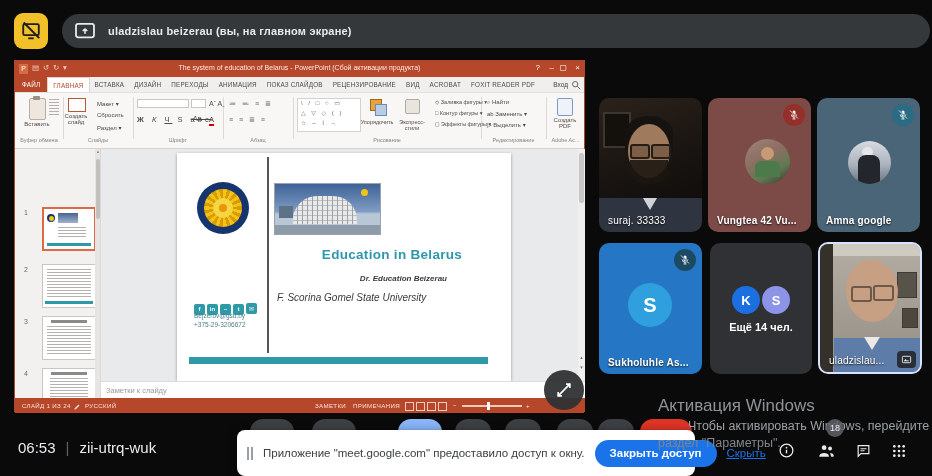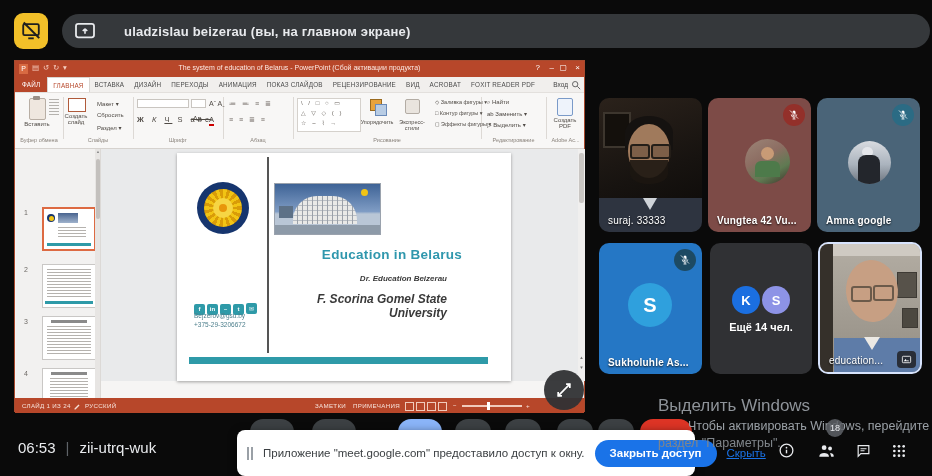--- a/index.html
+++ b/index.html
@@ -4,21 +4,21 @@
 <style>
   html,body{margin:0;padding:0;background:#000;}
   #stage{position:relative;width:932px;height:476px;background:#0a0a0a;overflow:hidden;
          font-family:"Liberation Sans","DejaVu Sans",sans-serif;}
   .abs{position:absolute;}
   
   .share-ind{left:14px;top:13px;width:34px;height:36px;border-radius:9px;background:#f2c029;
              display:flex;align-items:center;justify-content:center;z-index:4;}
   .top-chip{left:62px;top:14px;width:868px;height:34px;border-radius:17px;background:#35383b;
             display:flex;align-items:center;z-index:4;}
-  .top-chip .lbl{color:#e8eaed;font-size:13px;font-weight:bold;letter-spacing:.2px;margin-left:28px;}
+  .top-chip .lbl{color:#e8eaed;font-size:11px;font-weight:bold;letter-spacing:.2px;margin-left:12px;}
   .stop-btn{position:absolute;right:8px;top:4px;height:26px;padding:0 16px;border-radius:13px;
             background:#a8c7fa;color:#0b3d91;font-size:12.5px;font-weight:bold;line-height:26px;}
   
   .tile{position:absolute;border-radius:10px;overflow:hidden;z-index:2;}
   .tname{position:absolute;left:9px;bottom:6px;color:#fff;font-size:10px;letter-spacing:.2px;
          text-shadow:0 1px 2px rgba(0,0,0,.85);white-space:nowrap;}
   .badge{position:absolute;top:6px;right:6px;width:22px;height:22px;border-radius:50%;
          display:flex;align-items:center;justify-content:center;}
   .avatar{position:absolute;border-radius:50%;overflow:hidden;}
   .init{display:flex;align-items:center;justify-content:center;color:#fff;font-weight:bold;}
@@ -235,35 +235,38 @@
 
         <div class="abs" style="left:97px;top:30px;width:105px;height:50px;border:1px solid #9aa2ad;background:linear-gradient(#3e6396 0%,#7f9cc4 55%,#b9c6d6 60%);">
           <div class="abs" style="left:86px;top:5px;width:7px;height:7px;border-radius:50%;background:#f2c414;"></div>
           <div class="abs" style="left:18px;top:12px;width:64px;height:28px;background:#e9e9e7;border-radius:24px 24px 0 0;
                 background-image:repeating-linear-gradient(90deg,transparent 0 4px,#9aa0a8 4px 5px),repeating-linear-gradient(180deg,transparent 0 4px,#b9bec4 4px 5px);"></div>
           <div class="abs" style="left:0;bottom:0;width:105px;height:9px;background:#8d9aa8;"></div>
           <div class="abs" style="left:4px;top:22px;width:14px;height:12px;background:#5d7187;"></div>
         </div>
         <div class="abs" style="left:100px;top:94px;width:230px;text-align:center;font-size:13.5px;font-weight:bold;color:#2f97ad;letter-spacing:.3px;">Education in Belarus</div>
         <div class="abs" style="left:106px;top:121px;width:164px;text-align:right;font-size:8px;font-weight:bold;font-style:italic;color:#3a3a3a;">Dr. Education Beizerau</div>
-        <div class="abs" style="left:100px;top:139px;width:170px;text-align:right;font-size:12px;font-weight:bold;font-style:italic;color:#3a3a3a;">F. Scorina Gomel State University</div>
+        <div class="abs" style="left:100px;top:139px;width:170px;font-size:10px;font-weight:normal;font-style:italic;color:#3a3a3a;">F. Scorina Gomel State University</div>
         <div class="abs" style="left:17px;top:144px;">
           <span class="social">f</span><span class="social">in</span><span class="social">~</span><span class="social">t</span><span class="social">✉</span>
         </div>
         <div class="abs" style="left:17px;top:159px;font-size:6.5px;color:#4d7f8c;">Bejzerov@gsu.by</div>
         <div class="abs" style="left:17px;top:168px;font-size:6.5px;color:#4d7f8c;">+375-29-3206672</div>
         <div class="abs" style="left:12px;top:204px;width:299px;height:7px;background:#2e9aa8;"></div>
       </div>
       <div class="abs" style="left:477px;top:0;width:7px;height:232px;background:#f0efee;">
         <div class="abs" style="left:1px;top:4px;width:5px;height:50px;background:#c9c6c3;border-radius:2px;"></div>
         <div class="abs" style="left:0;top:206px;font-size:4.5px;color:#777;text-align:center;width:7px;">▲</div>
         <div class="abs" style="left:0;top:216px;font-size:4.5px;color:#777;text-align:center;width:7px;">▼</div>
       </div>
     </div>
 
+    <div class="notes">
+      <span style="position:absolute;left:5px;top:4px;font-size:7.5px;color:#9a9a9a;">Заметки к слайду</span>
+    </div>
 
     <div class="statusbar">
       <span class="st" style="left:7px;">СЛАЙД 1 ИЗ 24</span>
       <svg class="abs" style="left:58px;top:4px;" width="8" height="8" viewBox="0 0 16 16">
           <path d="M3 13l8-8 2 2-8 8H3v-2z" fill="#f6e0d8"></path>
         </svg>
       <span class="st" style="left:70px;">РУССКИЙ</span>
       <span class="st" style="left:300px;">ЗАМЕТКИ</span>
       <span class="st" style="left:338px;">ПРИМЕЧАНИЯ</span>
       <span class="abs" style="left:390px;top:4px;width:7px;height:7px;border:1px solid #f0cabb;"></span>
@@ -353,21 +356,21 @@
   <div class="tile" style="left:818px;top:242px;width:104px;height:132px;background:linear-gradient(#b3ada3,#948e84);border:2px solid #d7e3fc;box-sizing:border-box;">
     <div class="abs" style="left:0;top:0;width:100px;height:12px;background:#cfcac2;"></div>
     <div class="abs" style="left:0;top:0;width:13px;height:128px;background:#35302a;"></div>
     <div class="abs" style="right:3px;top:28px;width:18px;height:24px;background:#57524a;border:1px solid #3e3a34;"></div>
     <div class="abs" style="right:2px;top:64px;width:14px;height:18px;background:#4c4840;border:1px solid #3e3a34;"></div>
     <div class="abs" style="left:26px;top:16px;width:52px;height:62px;border-radius:50%;background:#c79f83;transform:rotate(-4deg);"></div>
     <div class="abs" style="left:31px;top:42px;width:17px;height:12px;border:2px solid #6b5a4a;border-radius:3px;"></div>
     <div class="abs" style="left:53px;top:41px;width:17px;height:12px;border:2px solid #6b5a4a;border-radius:3px;"></div>
     <div class="abs" style="left:14px;bottom:0;width:86px;height:34px;background:#5e7ca8;"></div>
     <div class="abs" style="left:44px;bottom:22px;width:16px;height:13px;background:#ece9e4;clip-path:polygon(0 0,100% 0,50% 100%);"></div>
-    <span class="tname">education...</span>
+    <span class="tname">uladzislau...</span>
     <div class="abs" style="right:4px;bottom:4px;width:19px;height:17px;border-radius:4px;background:rgba(32,33,36,.85);display:flex;align-items:center;justify-content:center;">
       <svg width="11" height="11" viewBox="0 0 24 24">
         <rect x="3" y="5" width="18" height="14" rx="2" fill="none" stroke="#fff" stroke-width="1.8"></rect>
         <path d="M6 16l4-5 3 4 2-2 3 3z" fill="#fff"></path>
       </svg>
     </div>
   </div>
 
   <div class="meet-code">
     <span>06:53</span>
@@ -387,21 +390,21 @@
   <div class="notif">
     <div style="display:flex;gap:2px;margin-left:10px;">
       <div style="width:2px;height:13px;background:#9aa0a6;"></div>
         <div style="width:2px;height:13px;background:#9aa0a6;"></div>
     </div>
     <span class="msg">Приложение "meet.google.com" предоставило доступ к окну.</span>
     <span class="close-btn">Закрыть доступ</span>
     <span class="hide-link">Скрыть</span>
   </div>
 
-  <div class="wm" style="left:658px;top:396px;font-size:17px;color:#8e9399;">Выделить Windows</div>
+  <div class="wm" style="left:658px;top:396px;font-size:17px;color:#8e9399;">Активация Windows</div>
   <div class="wm" style="left:688px;top:419px;font-size:12.5px;">Чтобы активировать Windows, перейдите в</div>
   <div class="wm" style="left:658px;top:436px;font-size:12.5px;color:#80868b;">раздел "Параметры".</div>
 
   <div class="bicon" style="left:826px;top:419px;width:18px;height:18px;border-radius:50%;background:rgba(95,99,104,.85);display:flex;align-items:center;justify-content:center;color:#e8eaed;font-size:9px;">18</div>
   <div class="bicon" style="left:778px;top:442px;">
     <svg width="17" height="17" viewBox="0 0 24 24">
       <circle cx="12" cy="12" r="9" fill="none" stroke="#e8eaed" stroke-width="1.8"></circle>
       <path d="M12 11v5" stroke="#e8eaed" stroke-width="2"></path>
         <circle cx="12" cy="8" r="1.2" fill="#e8eaed"></circle>
     </svg>

